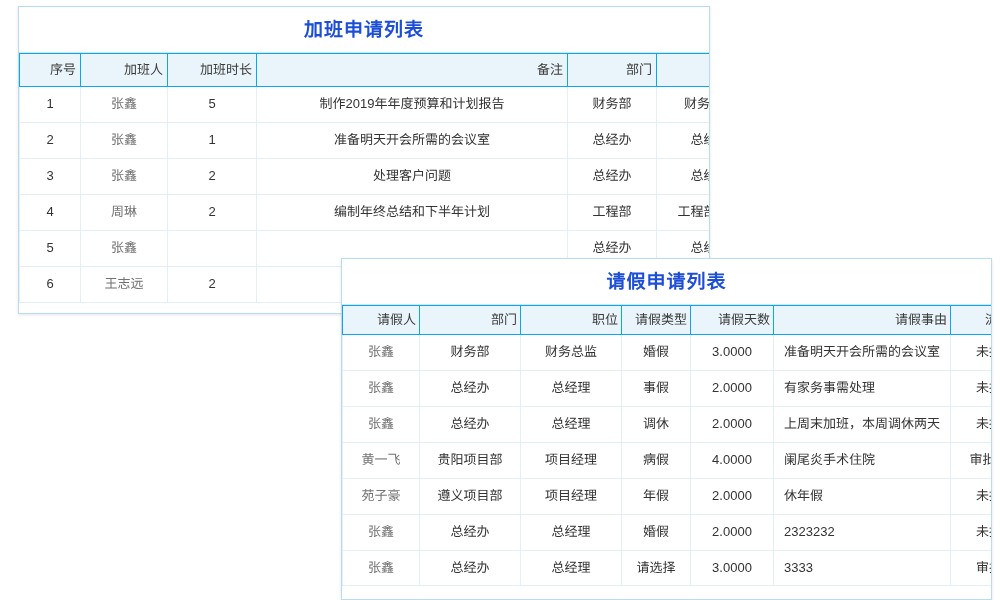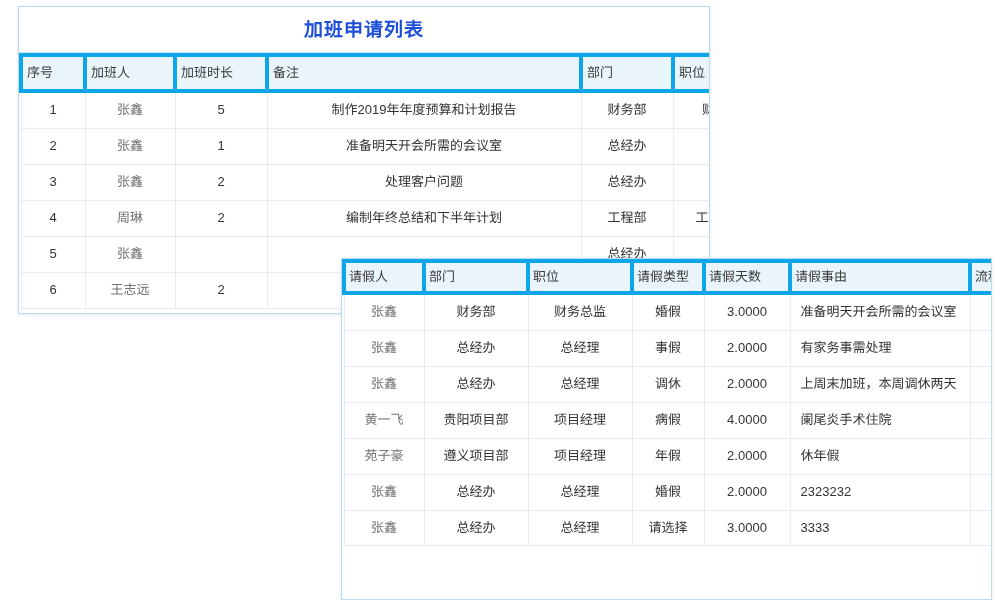--- a/index.html
+++ b/index.html
@@ -37,23 +37,23 @@
   table.grid {
     width: 100%;
     border-collapse: collapse;
     table-layout: fixed;
   }
   table.grid th {
     background: #eaf4fb;
     color: #3b3b3b;
     font-weight: normal;
     font-size: 13px;
-    border: 4px solid #0ea5e9;
+    border: 1px solid #0ea5e9;
     padding: 8px 4px;
-    text-align: left;
+    text-align: right;
     line-height: 1.25;
   }
   table.grid td {
     border: 1px solid #e3eef6;
     font-size: 13px;
     color: #333333;
     padding: 9px 6px;
     text-align: center;
     background: #ffffff;
     line-height: 1.3;
@@ -176,20 +176,21 @@
           <td>2</td>
           <td class="left">勘察龙湖三千里项目</td>
           <td></td>
           <td></td>
         </tr>
       </tbody>
     </table>
   </div>
 
   <div class="panel" id="leave-panel">
+    <div class="panel-title">请假申请列表</div>
     <table class="grid">
       <thead>
         <tr>
           <th>请假人</th>
           <th>部门</th>
           <th>职位</th>
           <th>请假类型</th>
           <th>请假天数</th>
           <th>请假事由</th>
           <th>流程状态</th>

